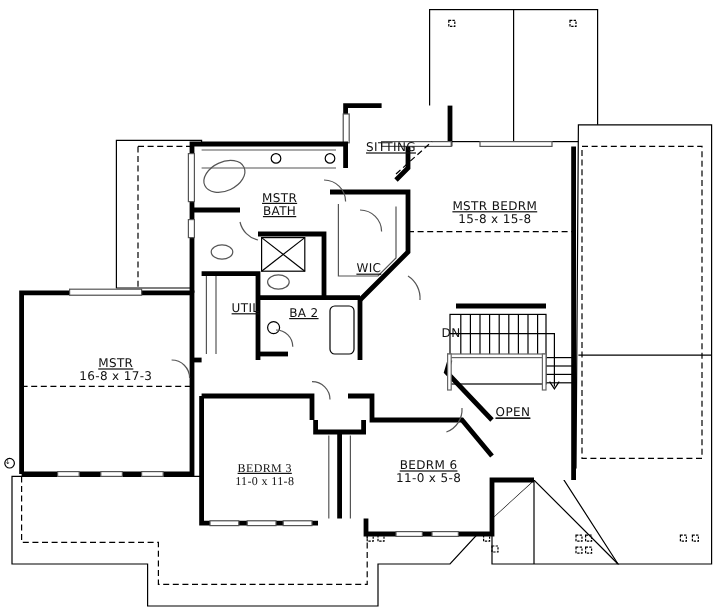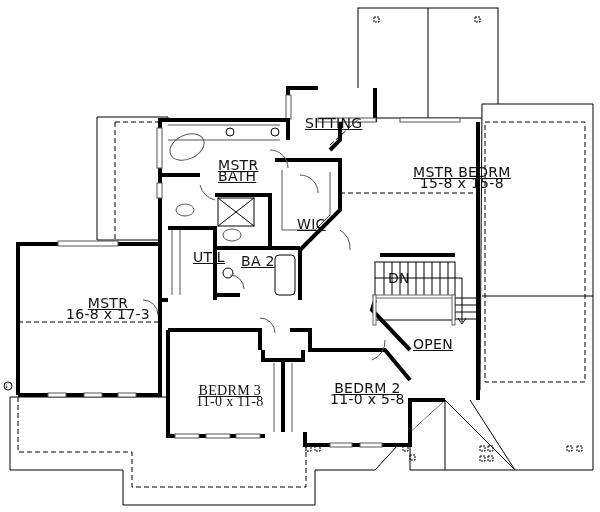--- a/index.html
+++ b/index.html
@@ -1,18 +1,18 @@
 <!DOCTYPE html>
 <html><head>
 <meta charset="utf-8">
 <style>
   html, body { margin:0; padding:0; background:#ffffff; }
   body { width:600px; height:512px; overflow:hidden; position:relative; font-family:"DejaVu Sans", sans-serif; }
   svg { position:absolute; left:0; top:0; }
-  .lbl { position:absolute; font-family:"DejaVu Sans", sans-serif; font-size:14px; color:#111; text-align:center; line-height:11px; letter-spacing:0.3px; white-space:nowrap; }
+  .lbl { position:absolute; font-family:"DejaVu Sans", sans-serif; font-size:10px; color:#111; text-align:center; line-height:11px; letter-spacing:0.3px; white-space:nowrap; }
   .lbl .name { text-decoration:underline; display:block; }
   .lbl .dim { display:block; }
   .roof { fill:#fff; stroke:#000; stroke-width:1; }
   .wall { stroke:#000; stroke-width:4; fill:none; }
   .thin { stroke:#000; stroke-width:1; fill:none; }
   .dash { stroke:#000; stroke-width:1; fill:none; stroke-dasharray:5 3; }
   .win { fill:#fff; stroke:#555; stroke-width:1; }
   .grey { stroke:#555; stroke-width:1; fill:none; }
   .post { fill:none; stroke:#000; stroke-width:1; stroke-dasharray:2 1; }
 </style>
@@ -163,21 +163,21 @@
 
   <circle class="thin" cx="8" cy="386" r="4"></circle>
 </svg>
 
 <div class="lbl" style="left:305px;top:118px;">
   <span class="name">SITTING</span>
 </div>
 <div class="lbl" style="left:218px;top:160px;width:30px;white-space:normal;">
   <span class="name">MSTR BATH</span>
 </div>
-<div class="lbl" style="left:377px;top:167px;margin-left:36px;">
+<div class="lbl" style="left:377px;top:167px;">
   <span class="name">MSTR BEDRM</span>
   <span class="dim">15-8 x 15-8</span>
 </div>
 <div class="lbl" style="left:297px;top:199px;margin-top:20px;">
   <span class="name">WIC</span>
 </div>
 <div class="lbl" style="left:193px;top:252px;">
   <span class="name">UTIL</span>
 </div>
 <div class="lbl" style="left:241px;top:256px;">
@@ -188,17 +188,17 @@
   <span class="dim">16-8 x 17-3</span>
 </div>
 <div class="lbl" style="left:413px;top:339px;text-decoration:underline;">
   <span class="name">OPEN</span>
 </div>
 <div class="lbl" style="left:196px;top:385px;font-family:Liberation Serif, serif;">
   <span class="name">BEDRM 3</span>
   <span class="dim">11-0 x 11-8</span>
 </div>
 <div class="lbl" style="left:330px;top:383px;">
-  <span class="name">BEDRM 2</span>
+  <span class="name">BEDRM 6</span>
   <span class="dim">11-0 x 5-8</span>
 </div>
-<div class="lbl" style="left:368px;top:273px;padding-left:20px;">DN</div>
+<div class="lbl" style="left:348px;top:273px;padding-left:20px;">DN</div>
 <div class="lbl" style="left:4px;top:380px;font-size:6px;">↓</div>
 
 </body></html>

